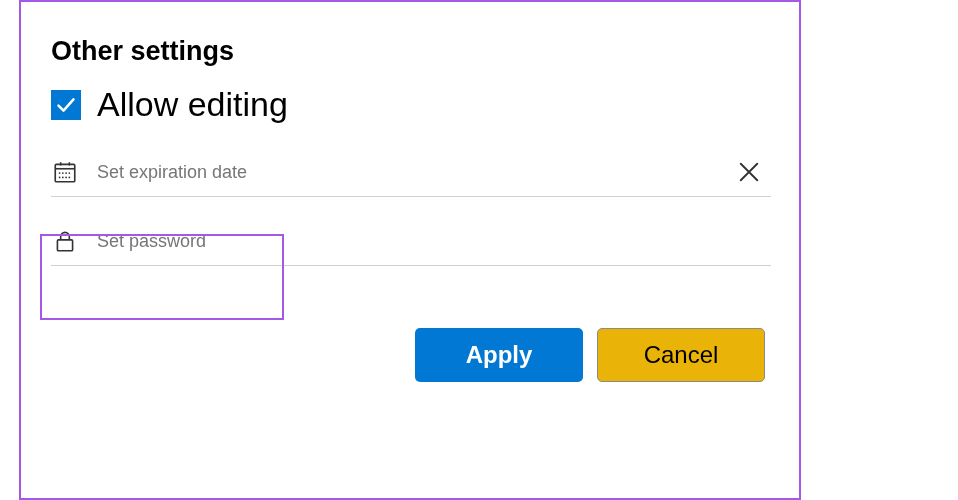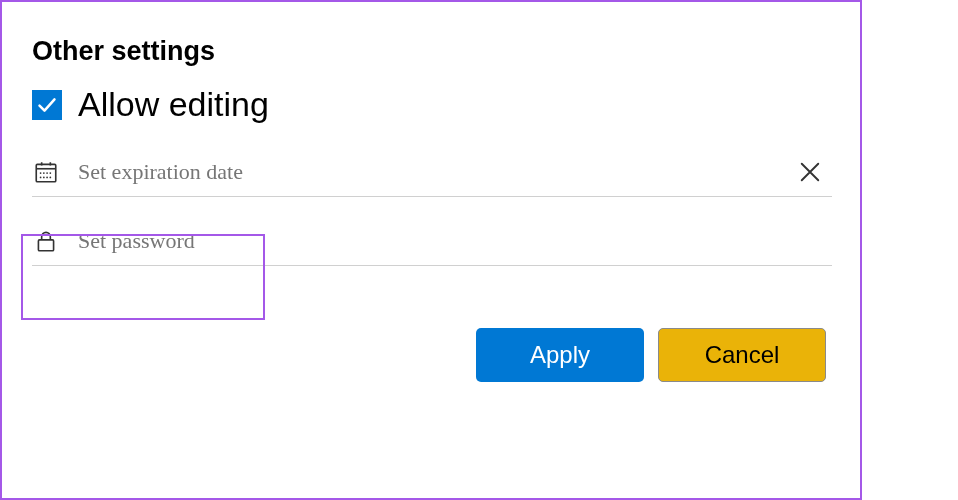--- a/index.html
+++ b/index.html
@@ -7,26 +7,27 @@
       margin: 0;
       padding: 0;
     }
     body {
       font-family: 'Segoe UI', Tahoma, sans-serif;
       width: 958px;
       height: 500px;
       background: #fff;
     }
     .outer-frame {
-      width: 862px;
+      width: 782px;
       height: 500px;
       border: 2px solid #a458e8;
       padding: 34px 28px 28px 30px;
       background: #fff;
       position: relative;
+      margin-left: 19px;
     }
     .section-title {
       font-size: 27px;
       font-weight: 600;
       color: #000;
       margin-bottom: 18px;
     }
     .checkbox-row {
       display: flex;
       align-items: center;
@@ -66,24 +67,24 @@
       display: flex;
       align-items: center;
       justify-content: center;
       color: #333;
       flex-shrink: 0;
     }
     .input-field {
       flex: 1;
       border: none;
       outline: none;
-      font-size: 22px;
+      font-size: 18px;
       color: #a21caf;
       background: transparent;
-      font-family: Liberation Serif, serif;
+      font-family: Liberation Sans, sans-serif;
     }
     .input-field::placeholder {
       color: #767676;
       font-weight: 400;
     }
     .clear-icon {
       width: 28px;
       height: 28px;
       display: flex;
       align-items: center;
@@ -108,21 +109,21 @@
     .button-row {
       display: flex;
       justify-content: flex-end;
       gap: 14px;
       padding-right: 6px;
     }
     .btn {
       min-width: 168px;
       height: 54px;
       font-size: 24px;
-      font-weight: 400;
+      font-weight: 700;
       border-radius: 5px;
       cursor: pointer;
       display: flex;
       align-items: center;
       justify-content: center;
       font-family: inherit;
     }
     .btn-primary {
       background: #0078d4;
       color: #fff;

